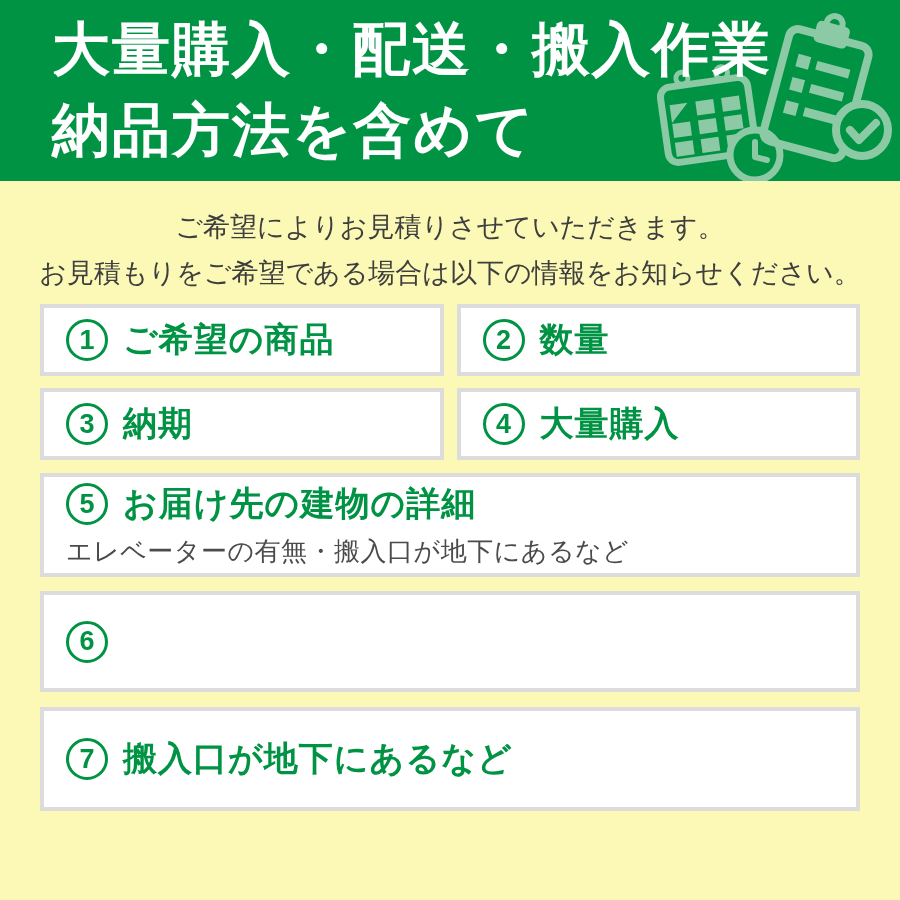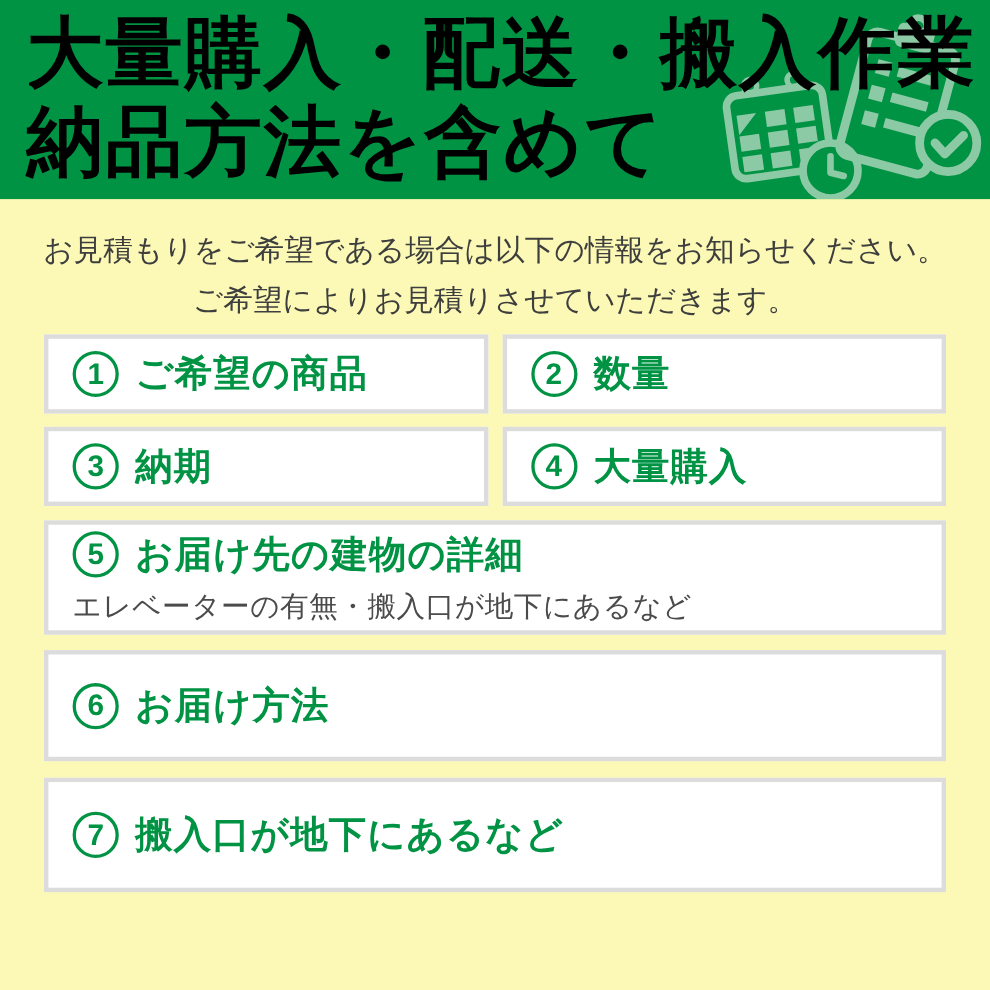--- a/index.html
+++ b/index.html
@@ -7,22 +7,22 @@
     width:900px; height:900px; overflow:hidden;
     background:#fbf9b5;
     font-family:"Liberation Sans","DejaVu Sans",sans-serif;
   }
   
   .header {
     position:relative; width:900px; height:181px;
     background:#009344; overflow:hidden;
   }
   .header-title {
-    position:absolute; left:24px; top:8px; z-index:2;
-    color:#000000; font-weight:900; font-size:70px; line-height:81px;
+    position:absolute; left:52px; top:8px; z-index:2;
+    color:#ffffff; font-weight:900; font-size:58px; line-height:81px;
     letter-spacing:2px; white-space:nowrap;
   }
   .header-icon { position:absolute; z-index:1; }
   .icon-calendar { left:652px; top:60px; }
   .icon-clipboard { left:748px; top:10px; }
   
   .intro {
     padding-top:23px; text-align:center;
     color:#3e3e3e; font-size:27px; line-height:46px; font-weight:500;
   }
@@ -103,22 +103,22 @@
     <circle cx="114" cy="120" r="26" fill="#009344" stroke="#8ccaa6" stroke-width="8"></circle>
     <polyline points="102,120 111,130 128,113" fill="none" stroke="#8ccaa6" stroke-width="8" stroke-linecap="round" stroke-linejoin="round"></polyline>
   </svg>
   <div class="header-title">
     <div>大量購入・配送・搬入作業</div>
     <div>納品方法を含めて</div>
   </div>
 </div>
 
 <div class="intro">
+  <p>ご希望によりお見積りさせていただきます。</p>
   <p>お見積もりをご希望である場合は以下の情報をお知らせください。</p>
-  <p>ご希望によりお見積りさせていただきます。</p>
 </div>
 
 <div class="grid">
   <div class="row row-1">
     <div class="box half">
       <span class="num">1</span>
       <span class="box-title">ご希望の商品</span>
     </div>
     <div class="box half">
       <span class="num">2</span>
@@ -140,21 +140,20 @@
     <div class="title-row">
       <span class="num">5</span>
       <span class="box-title">お届け先の建物の詳細</span>
     </div>
     <div class="note">エレベーターの有無・搬入口が地下にあるなど</div>
   </div>
 
   <div class="box full box-6">
     <div class="title-row">
       <span class="num">6</span>
-      <span class="box-title">お届け方法</span>
     </div>
   </div>
 
   <div class="box full box-7">
     <div class="title-row">
       <span class="num">7</span>
       <span class="box-title">搬入口が地下にあるなど</span>
     </div>
   </div>
 </div>

